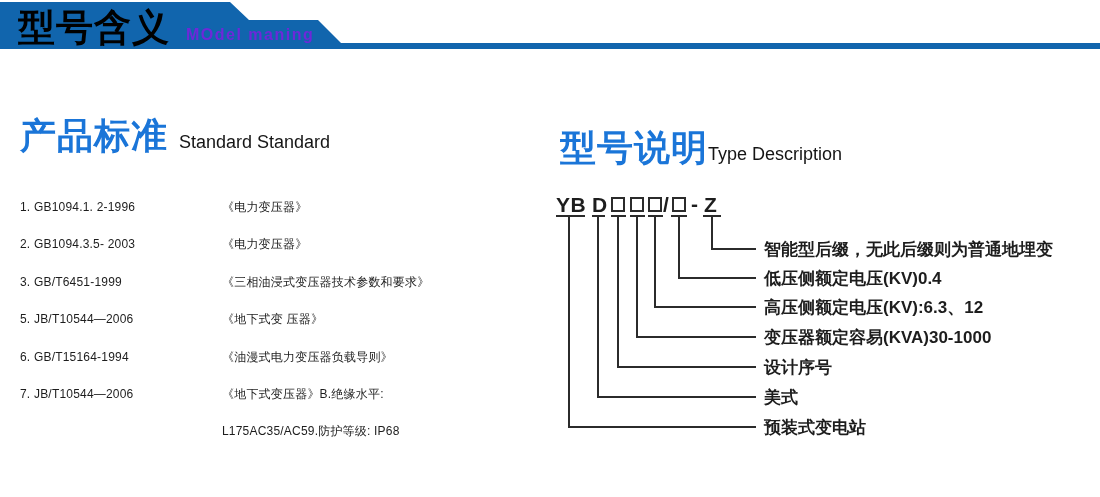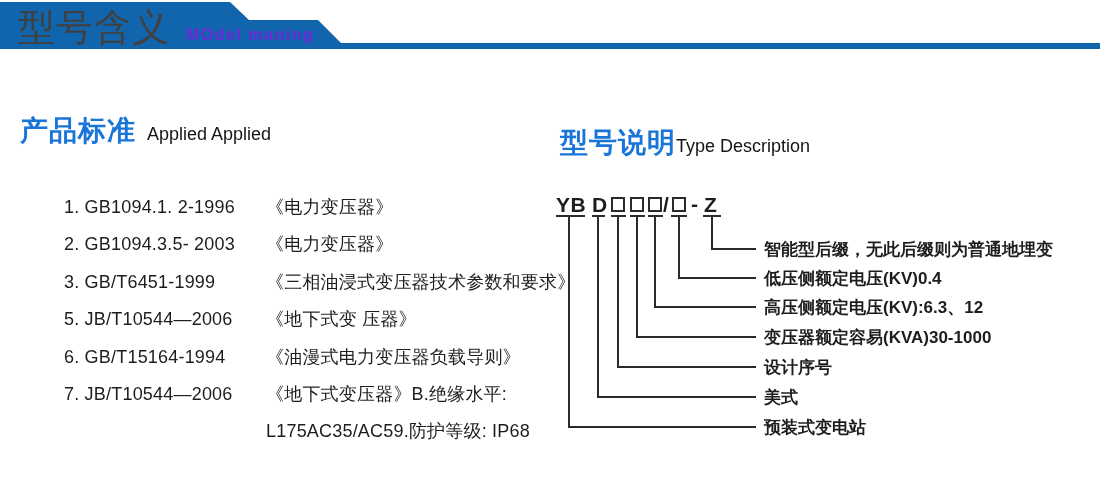--- a/index.html
+++ b/index.html
@@ -5,40 +5,40 @@
   html,body{margin:0;padding:0;background:#fff;}
   .page{
     position:relative; width:1100px; height:497px; background:#ffffff;
     font-family:"Liberation Sans", sans-serif; color:var(--text-dark,#1f1f1f);
     overflow:hidden;
   }
   
   .banner{position:absolute; left:0; top:0; width:1100px; height:52px;}
   .banner svg{position:absolute; left:0; top:0;}
   .banner-title-cn{
-    position:absolute; left:18px; top:3px; color:#404040; font-size:37px; font-weight:normal;
+    position:absolute; left:18px; top:3px; color:#000000; font-size:37px; font-weight:bold;
     letter-spacing:1px; white-space:nowrap;
   }
   .banner-title-en{
     position:absolute; left:186px; top:26px; color:#6d28d9; font-size:16px; font-weight:bold;
     letter-spacing:1.5px; white-space:nowrap;
   }
   
   .sec-head{position:absolute; display:flex; align-items:baseline; white-space:nowrap;}
   .sec-head.left{left:20px; top:112px;}
   .sec-head.right{left:560px; top:124px;justify-content:center;}
-  .h-cn{color:var(--heading-blue,#1a75d8); font-size:28px; font-weight:bold; letter-spacing:1px;}
+  .h-cn{color:var(--heading-blue,#1a75d8); font-size:36px; font-weight:bold; letter-spacing:1px;}
   .sec-head.left .h-en{margin-left:11px;}
   .sec-head.right .h-en{}
   .h-en{color:#151515; font-size:18px; font-weight:500;}
   
   .std-list{position:absolute; left:20px; top:189px; width:530px;}
   .std-row{
     display:grid; grid-template-columns:202px auto; height:37.4px; line-height:37.4px;
-    font-size:18px; font-weight:500; white-space:nowrap; color:#1d1d1d;margin-left:44px;
+    font-size:12px; font-weight:500; white-space:nowrap; color:#1d1d1d;
   }
   .std-code{letter-spacing:0.2px;}
   .std-desc{letter-spacing:0.2px;}
   
   .diagram{position:absolute; left:540px; top:185px; width:560px; height:272px;}
   .diagram svg{display:block;}
   .dline{stroke:var(--line-dark,#2b2b2b); stroke-width:2; fill:none;}
   .dbox{fill:#ffffff; stroke:var(--line-dark,#2b2b2b); stroke-width:2;}
   .dcode{
     font-family:"Liberation Sans", sans-serif; font-size:21px; font-weight:bold;
@@ -57,21 +57,21 @@
   <header class="banner">
     <svg width="1100" height="52" viewBox="0 0 1100 52">
       <polygon points="0,2 230,2 249,20 318,20 341,43 1100,43 1100,49 0,49" style="fill:var(--banner-blue,#1165ad)"></polygon>
     </svg>
     <div class="banner-title-cn">型号含义</div>
     <div class="banner-title-en">MOdel maning</div>
   </header>
 
   <div class="sec-head left">
     <span class="h-cn">产品标准</span>
-    <span class="h-en">Applied Applied</span>
+    <span class="h-en">Standard Standard</span>
   </div>
 
   <div class="sec-head right">
     <span class="h-cn">型号说明</span>
     <span class="h-en">Type Description</span>
   </div>
 
   <div class="std-list">
     <div class="std-row">
       <span class="std-code">1. GB1094.1. 2-1996</span>

